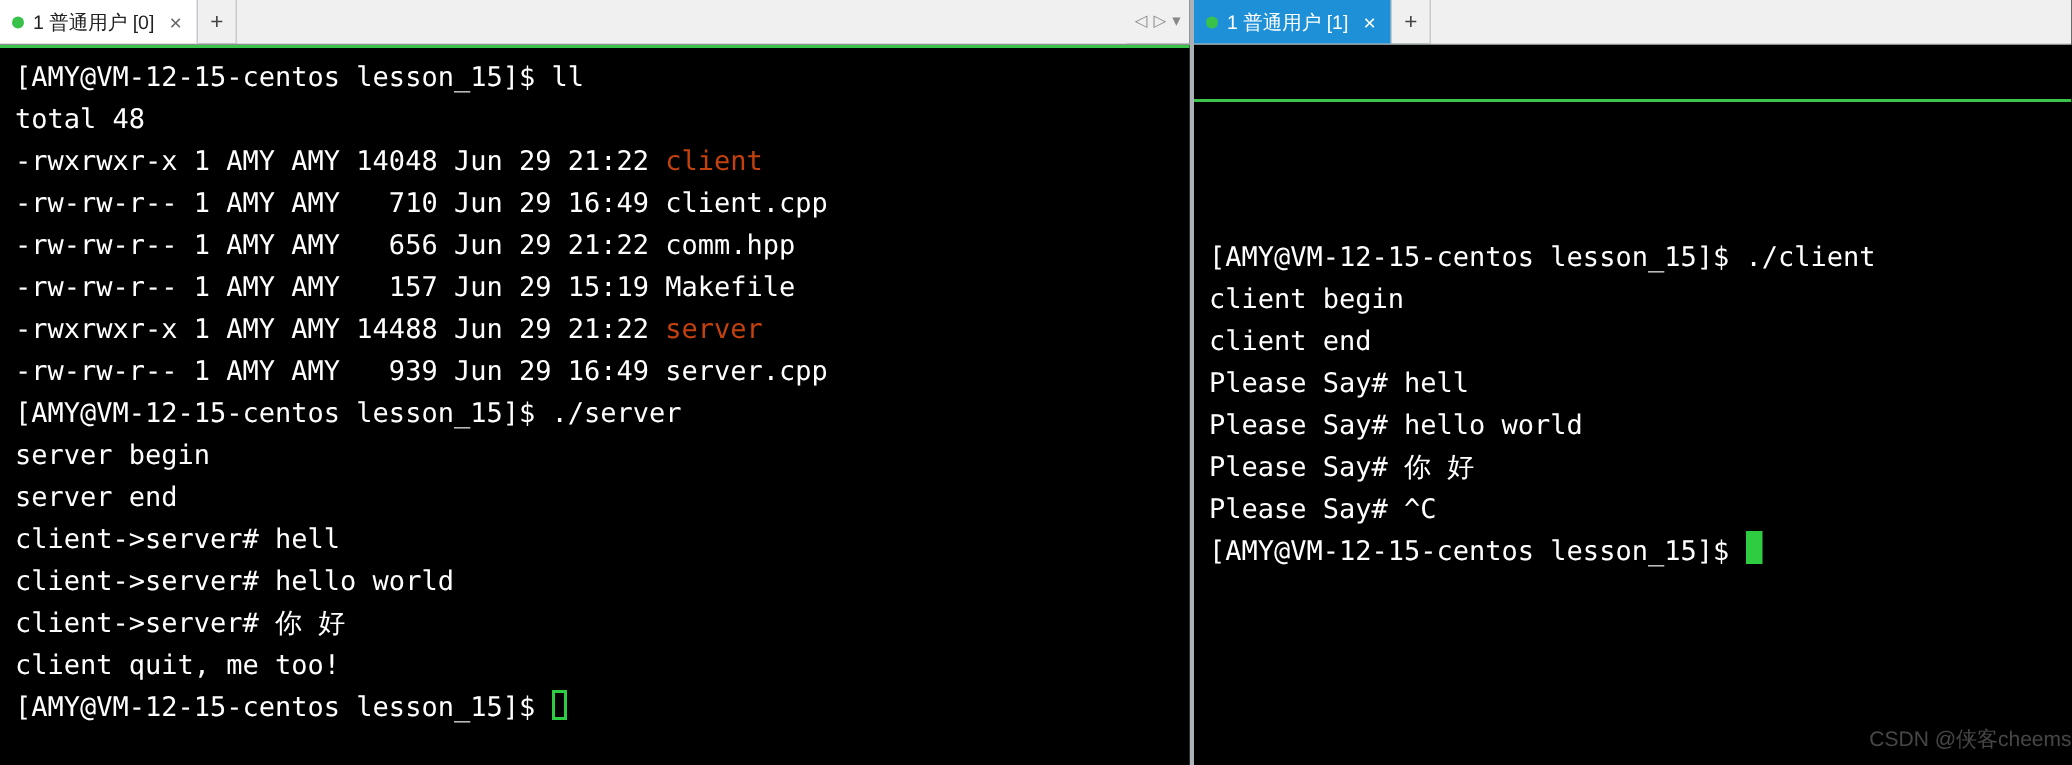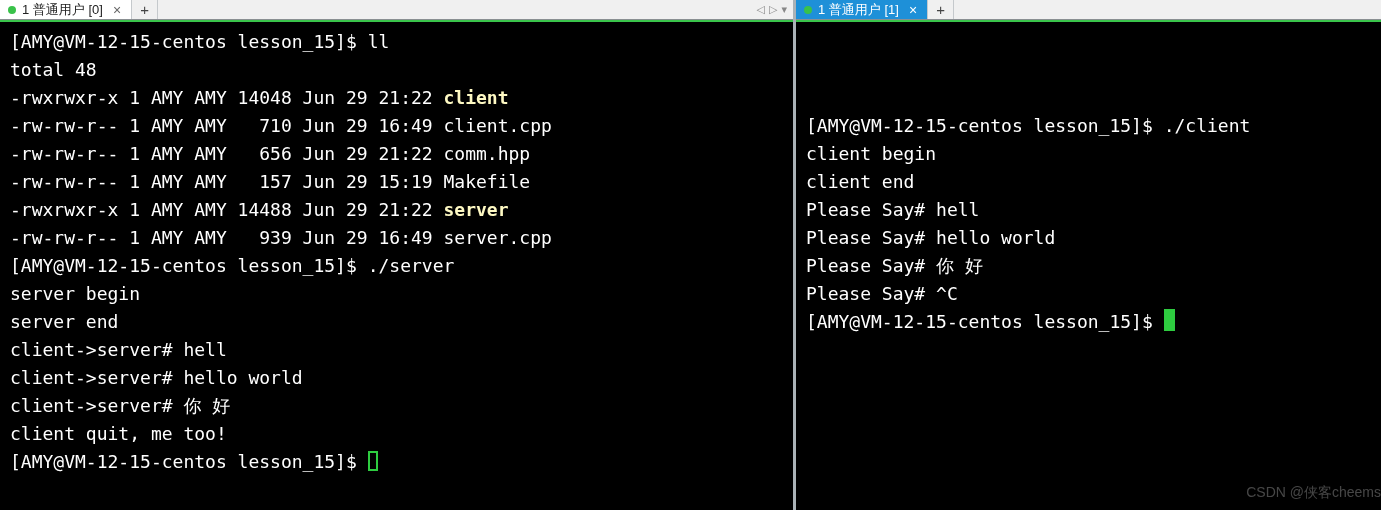--- a/index.html
+++ b/index.html
@@ -2,43 +2,43 @@
 <html><head>
 <meta charset="utf-8">
 <style>
   * { margin:0; padding:0; box-sizing:border-box; }
   html,body { width:1381px; height:510px; background:#000; overflow:hidden;
               font-family:"DejaVu Sans Mono","Consolas",monospace; }
   .split { display:flex; width:100%; height:100%; }
   .pane { display:flex; flex-direction:column; min-width:0; }
   .pane.left  { width:793px; }
   .sep        { width:3px; background:#aab2b7; }
-  .pane.right { flex:1; }
+  .pane.right { flex:1;gap:36px; }
   
-  .tabbar { height:20px; background:#f0f0f0; display:flex; align-items:stretch;
+  .tabbar { height:30px; background:#f0f0f0; display:flex; align-items:stretch;
             border-bottom:1px solid #8a8f92; font:13px/25px "Segoe UI",sans-serif;
             user-select:none; }
   .tab { display:flex; align-items:center; gap:6px; padding:0 10px 0 8px;
          background:#f0f0f0; border-right:1px solid #c5c9cc; color:#222; }
   .tab.active { background:#fff; }
   .tab.right-active { background:#1e90d8; color:#fff; }
   .dot { width:8px; height:8px; border-radius:50%; background:#39c24a; flex:none; }
   .tab .close { font-size:14px; line-height:1; color:#666; margin-left:4px; }
   .tab.right-active .close { color:#fff; }
   .newtab { width:26px; display:flex; align-items:center; justify-content:center;
             color:#444; font-size:15px; border-right:1px solid #c5c9cc; }
   .tabspacer { flex:1; background:#f0f0f0; }
   .tabnav { display:flex; align-items:center; color:#888; padding:0 6px; gap:4px; }
   .tabnav span { font-size:11px; }
   
   .term { flex:1; background:#000; color:#fff; padding:6px 10px 0 10px;
           font-size:18px; line-height:28px; white-space:pre; overflow:hidden;
           border-top:2px solid #3ac44b; position:relative; }
   .term .row { white-space:pre; }
-  .exec { color:#fef9c3; font-weight:bold; }
+  .exec { color:#c2410c; font-weight:normal; }
   .cur  { display:inline-block; width:11px; height:22px; background:#2ecc40;
           vertical-align:-3px; }
   .cur.hollow { background:transparent; border:2px solid #2ecc40; width:10px; height:20px; }
   .watermark { position:absolute; right:0; bottom:8px; color:rgba(200,200,200,.35);
                font:14px "Segoe UI",sans-serif; white-space:nowrap; }
 </style>
 </head>
 <body>
 
 <div class="split">

